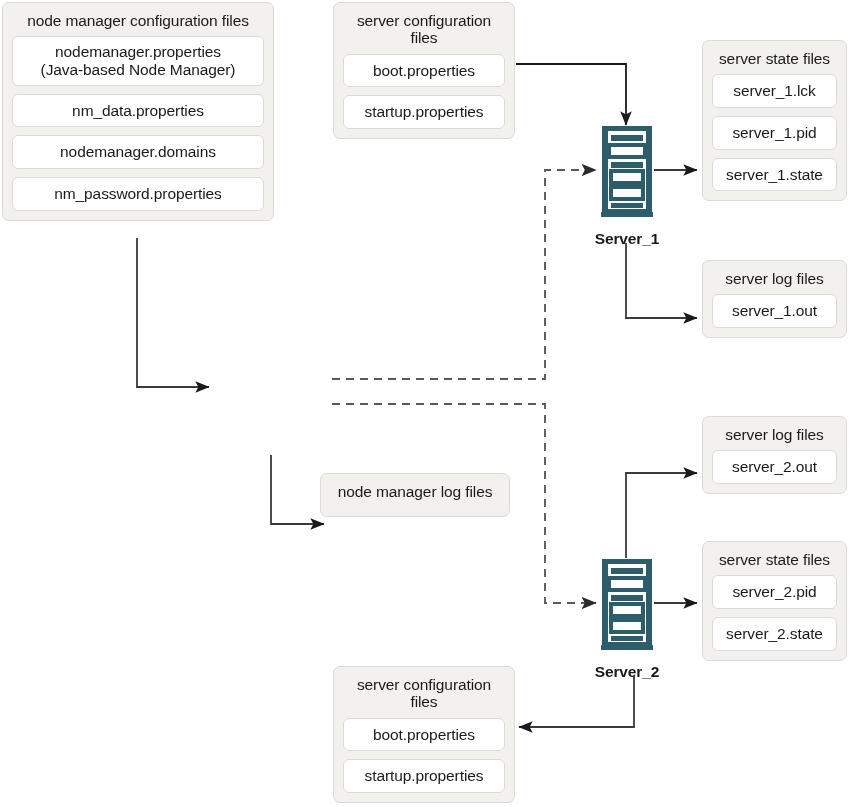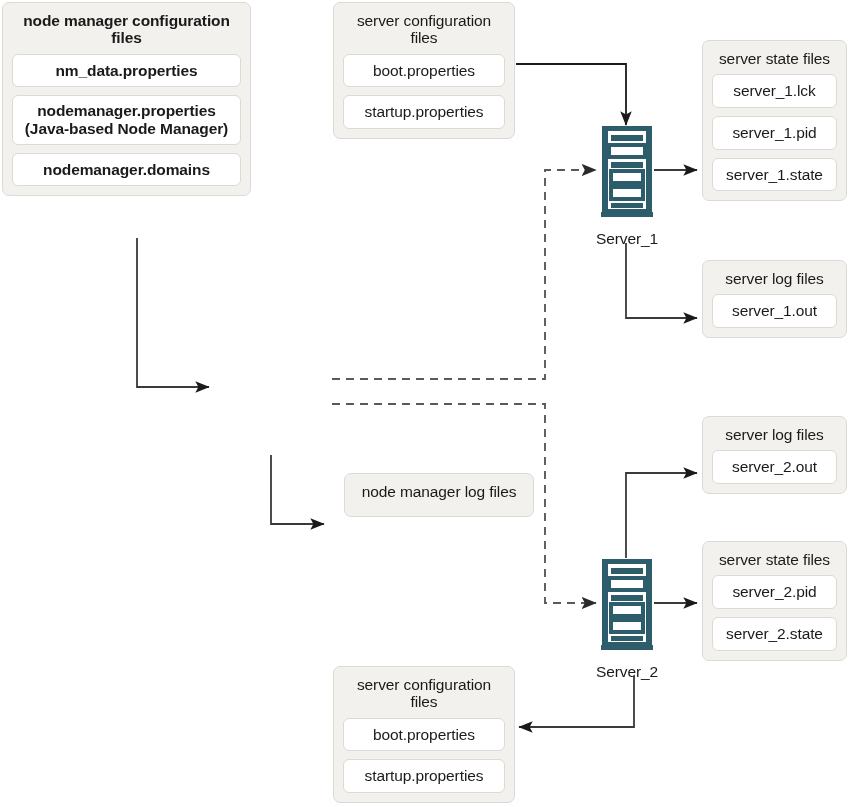--- a/index.html
+++ b/index.html
@@ -49,20 +49,21 @@
     margin-bottom: 8px;
     letter-spacing: -0.1px;
   }
   .file-chip:last-child { margin-bottom: 0; }
   .file-chip.two-line { padding: 6px 6px; }
 
   
   .node-figure {
     position: absolute;
     text-align: center;
+    font-weight: bold;
   }
   .node-caption {
     font-size: 15.5px;
     color: #1a1a1a;
     margin-top: 2px;
     white-space: nowrap;
     letter-spacing: -0.1px;
   }
   
   #wires {
@@ -102,26 +103,27 @@
 
     <path d="M626,243 L626,318 L697,318" fill="none" stroke="#3a3a3a" stroke-width="1.8" marker-end="url(#ah-solid)"></path>
 
     <path d="M626,558 L626,473 L697,473" fill="none" stroke="#3a3a3a" stroke-width="1.8" marker-end="url(#ah-solid)"></path>
 
     <path d="M654,603 L697,603" fill="none" stroke="#3a3a3a" stroke-width="1.8" marker-end="url(#ah-solid)"></path>
 
     <path d="M634,676 L634,727 L519,727" fill="none" stroke="#3a3a3a" stroke-width="1.8" marker-end="url(#ah-solid)"></path>
   </svg>
 
-  <div class="group-box" style="left:2px; top:2px; width:249px;font-weight:bold;">
+  <div class="group-box" style="left:2px; top:2px; width:272px;">
     <div class="group-title">node manager configuration files</div>
-    <div class="file-chip">nm_data.properties</div>
     <div class="file-chip two-line" style="white-space:pre-line;">nodemanager.properties
 (Java-based Node Manager)</div>
+    <div class="file-chip">nm_data.properties</div>
     <div class="file-chip">nodemanager.domains</div>
+    <div class="file-chip">nm_password.properties</div>
   </div>
 
   <div class="group-box" style="left:333px; top:2px; width:182px;">
     <div class="group-title">server configuration files</div>
     <div class="file-chip">boot.properties</div>
     <div class="file-chip">startup.properties</div>
   </div>
 
   <div class="group-box" style="left:702px; top:40px; width:145px;">
     <div class="group-title">server state files</div>
@@ -139,21 +141,21 @@
     <div class="group-title">server log files</div>
     <div class="file-chip">server_2.out</div>
   </div>
 
   <div class="group-box" style="left:702px; top:541px; width:145px;">
     <div class="group-title">server state files</div>
     <div class="file-chip">server_2.pid</div>
     <div class="file-chip">server_2.state</div>
   </div>
 
-  <div class="group-box" style="left:344px; top:473px; width:190px;">
+  <div class="group-box" style="left:320px; top:473px; width:190px;">
     <div class="group-title">node manager log files</div>
   </div>
 
   <div class="group-box" style="left:333px; top:666px; width:182px;">
     <div class="group-title">server configuration files</div>
     <div class="file-chip">boot.properties</div>
     <div class="file-chip">startup.properties</div>
   </div>
 
 

